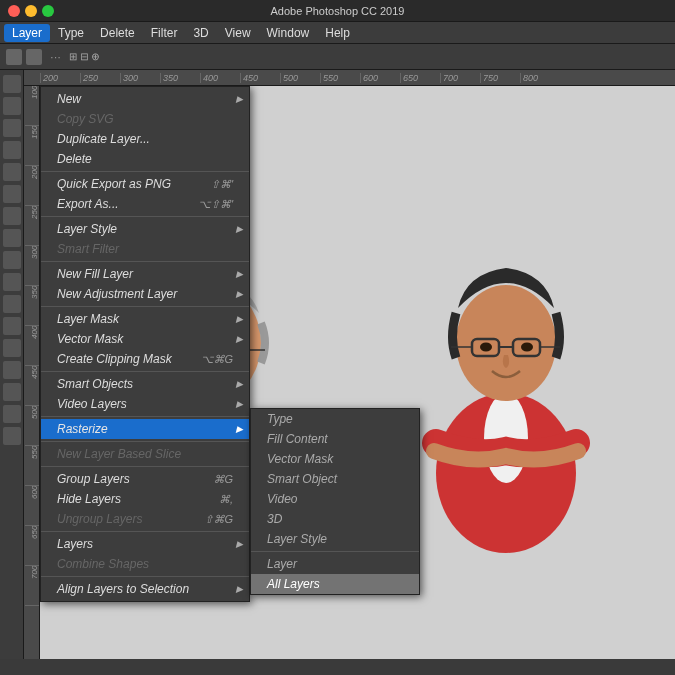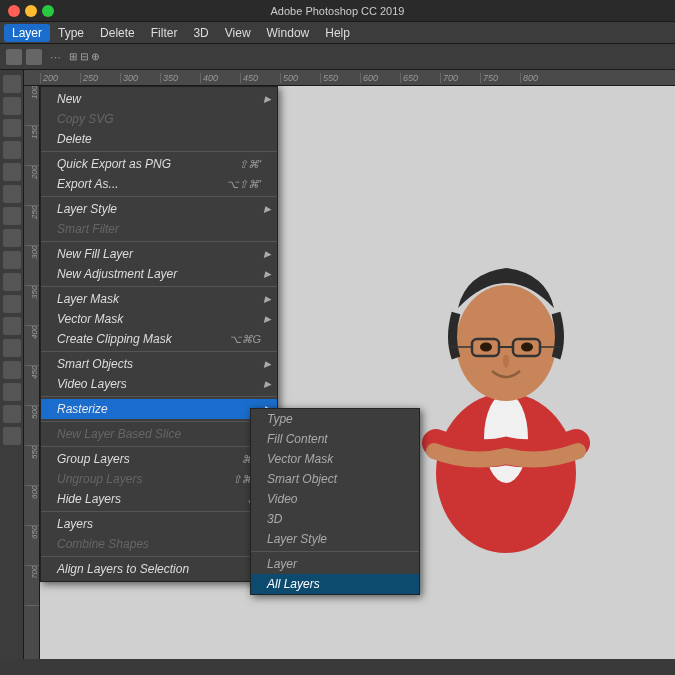--- a/index.html
+++ b/index.html
@@ -157,21 +157,21 @@
       right: 0;
       bottom: 0;
       pointer-events: none;
     }
 
     
     .dropdown-menu {
       position: absolute;
       top: 0px;
       left: 0px;
-      width: 238px;
+      width: 210px;
       background: #3d3d3d;
       border: 1px solid #222;
       box-shadow: 2px 2px 8px rgba(0,0,0,0.6);
       pointer-events: none;
       font-size: 12px;
     }
     .menu-section {
       padding: 2px 0;
       border-bottom: 1px solid #555;
     }
@@ -219,21 +219,21 @@
       border: 1px solid #222;
       box-shadow: 2px 2px 8px rgba(0,0,0,0.6);
       pointer-events: none;
     }
     .sub-item {
       padding: 3px 16px;
       color: #aaa;
       cursor: default;
     }
     .sub-item.highlighted {
-      background: #0c4a6e;
+      background: #737373;
       color: #fff;
     }
 
     
     .ruler-corner {
       width: 16px;
       height: 16px;
       background: #4a4a4a;
       position: absolute;
       top: 0;
@@ -448,20 +448,23 @@
           <div class="dropdown-menu">
 
             <div class="menu-section">
               <div class="dm-item has-submenu">
                   <span>New</span>
                 </div>
               <div class="dm-item disabled">
                   <span>Copy SVG</span>
                 </div>
               <div class="dm-item">
+                  <span>Duplicate Layer...</span>
+                </div>
+              <div class="dm-item">
                   <span>Delete</span>
                 </div>
             </div>
 
             <div class="menu-section">
               <div class="dm-item">
                   <span>Quick Export as PNG</span>
                   <span class="shortcut">⇧⌘'</span>
                 </div>
               <div class="dm-item">
@@ -519,28 +522,28 @@
             <div class="menu-section">
               <div class="dm-item disabled">
                   <span>New Layer Based Slice</span>
                 </div>
             </div>
 
             <div class="menu-section">
               <div class="dm-item">
                   <span>Group Layers</span>
                   <span class="shortcut">⌘G</span>
+                </div>
+              <div class="dm-item">
+                  <span>Hide Layers</span>
+                  <span class="shortcut">⌘,</span>
                 </div>
               <div class="dm-item disabled">
                   <span>Ungroup Layers</span>
                   <span class="shortcut">⇧⌘G</span>
-                </div>
-              <div class="dm-item">
-                  <span>Hide Layers</span>
-                  <span class="shortcut">⌘,</span>
                 </div>
             </div>
 
             <div class="menu-section">
               <div class="dm-item has-submenu">
                   <span>Layers</span>
                 </div>
               <div class="dm-item disabled">
                   <span>Combine Shapes</span>
                 </div>

